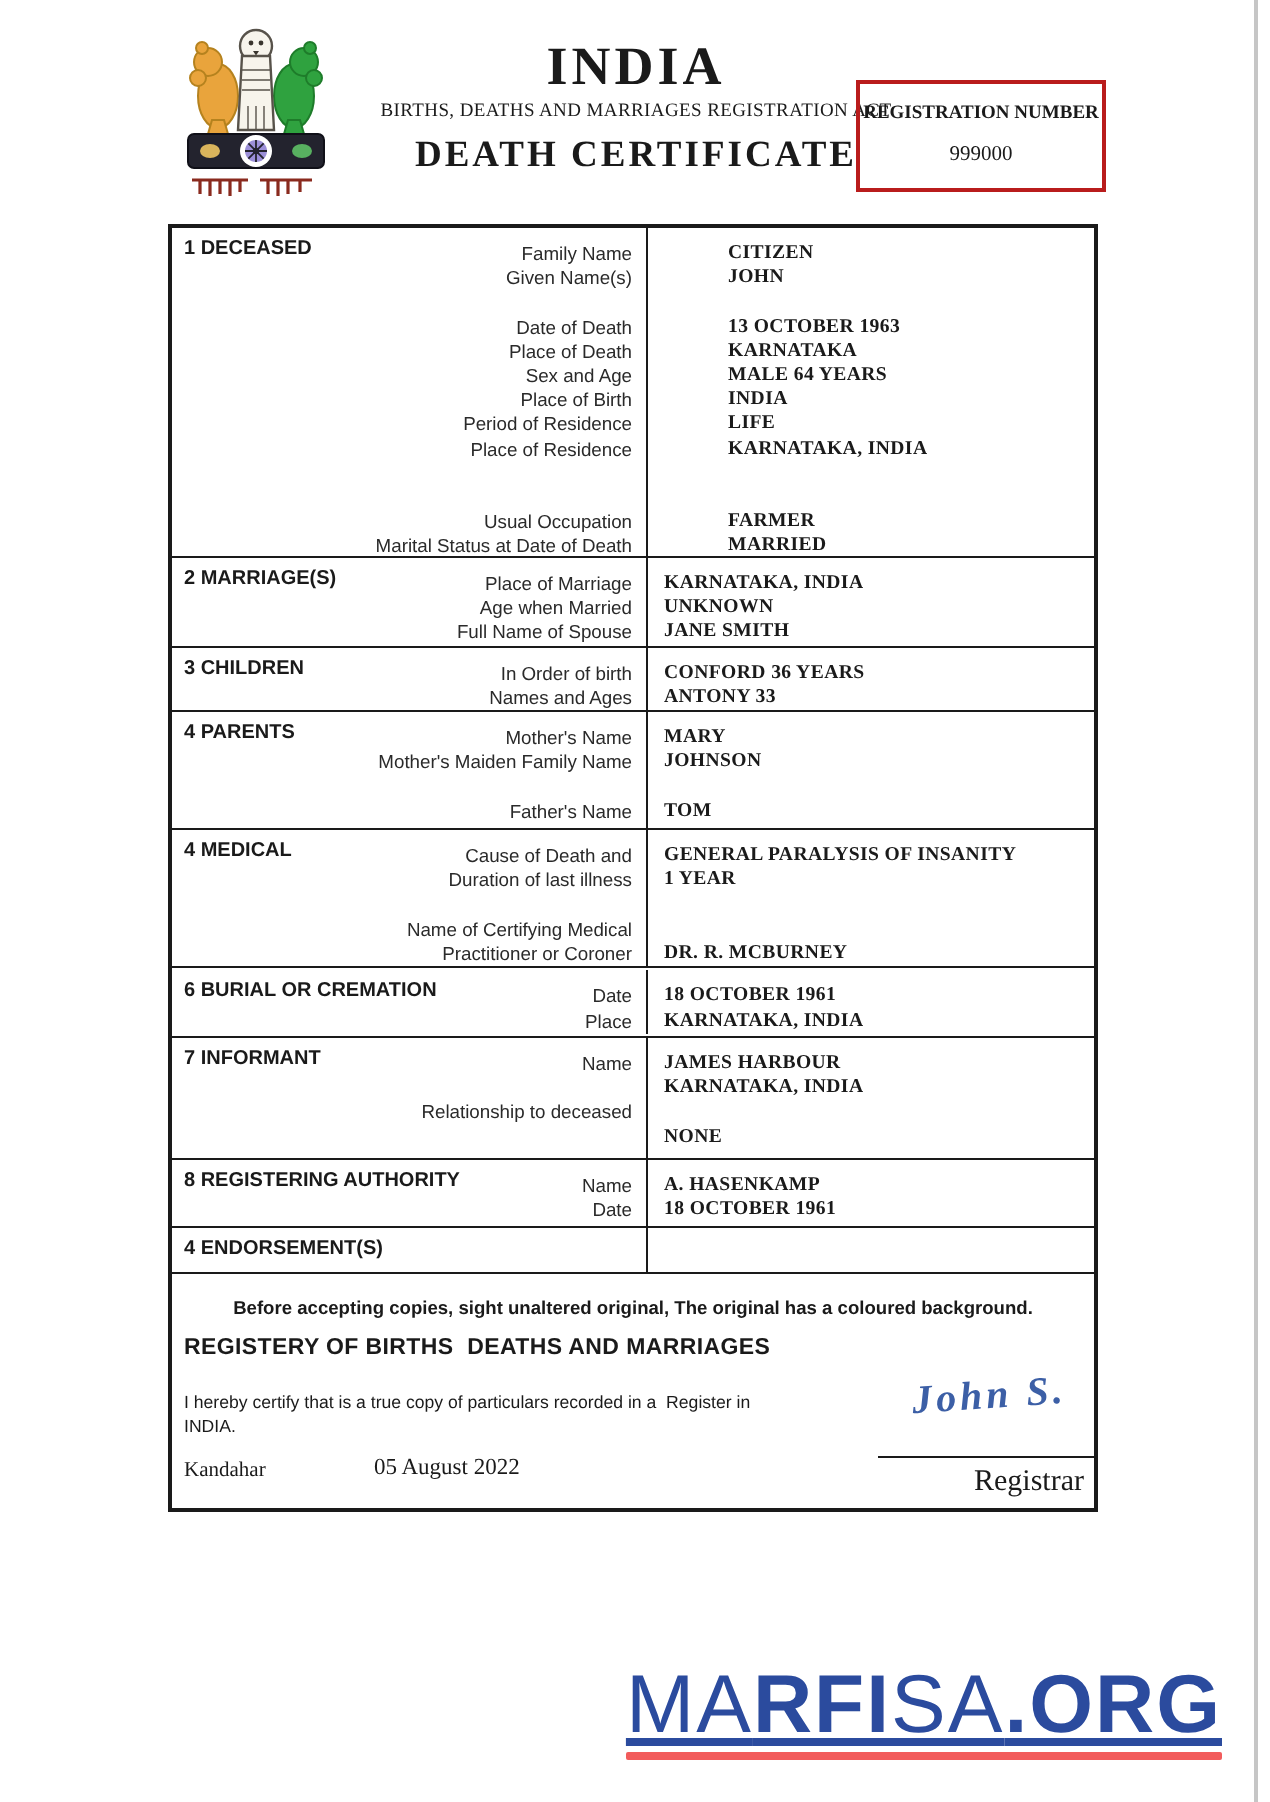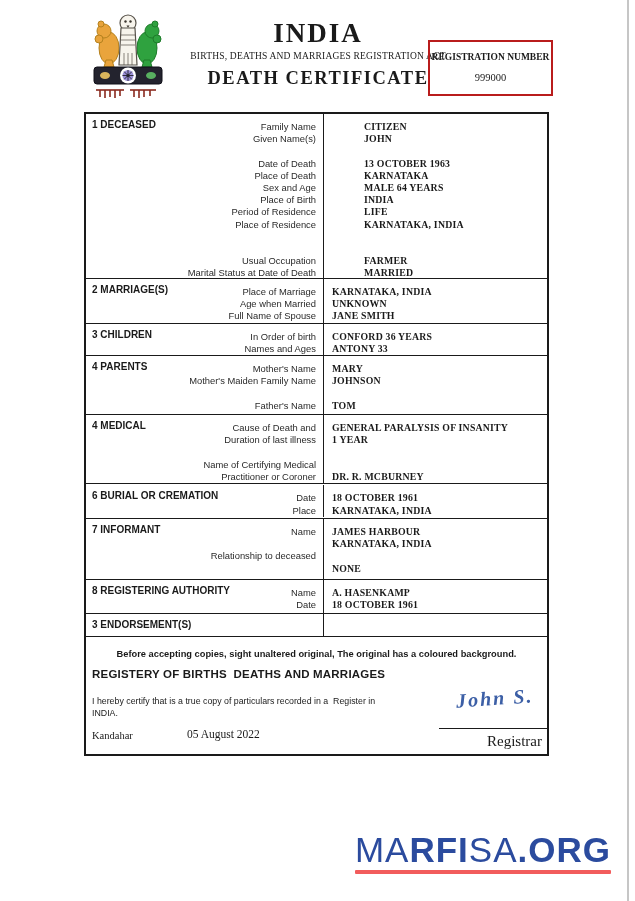--- a/index.html
+++ b/index.html
@@ -31,21 +31,21 @@
   .notice{position:absolute;top:12px;left:0;width:100%;text-align:center;font-weight:bold;font-size:9.3px;}
   .registry-heading{position:absolute;top:31px;left:6px;font-weight:bold;font-size:11.5px;white-space:pre;letter-spacing:.2px;}
   .certify{position:absolute;top:59px;left:6px;width:360px;font-size:8.8px;line-height:11.5px;white-space:pre-wrap;}
   .signature{position:absolute;right:14px;top:50px;font-family:"Liberation Serif",serif;font-style:italic;font-weight:bold;font-size:20px;transform:rotate(-4deg);letter-spacing:2px;}
   .sig-line{position:absolute;right:0;top:91px;width:108px;border-top:1.5px solid #1a1a1a;}
   .registrar{position:absolute;right:5px;top:96px;font-family:"Liberation Serif",serif;font-size:15px;}
   .place{position:absolute;left:6px;top:93px;font-family:"Liberation Serif",serif;font-size:10.5px;}
   .issue-date{position:absolute;left:101px;top:91px;font-family:"Liberation Serif",serif;font-size:11.5px;}
   
   .brand{position:absolute;top:832px;right:24px;text-align:center;}
-  .brand-text{font-size:35px;line-height:1;letter-spacing:1px;white-space:nowrap;}
+  .brand-text{font-size:41px;line-height:1;letter-spacing:1px;white-space:nowrap;text-decoration:underline;}
   .brand-text .light{font-weight:400;}
   .brand-text .bold{font-weight:700;}
   .brand-underline{height:4px;margin-top:3px;border-radius:1px;}
   .page-edge{position:absolute;left:627px;top:0;width:2px;height:901px;background:#c6c6c6;}
 </style>
 </head>
 <body>
 
 <svg class="emblem" width="72" height="92" viewBox="0 0 72 92" aria-label="सत्यमेव जयते">
 
@@ -237,21 +237,21 @@
             <div class="line label-line">Name</div>
             <div class="line label-line">Date</div>
           </div>
         </div>
         <div class="cell-right">
           <div class="line value-line">A. HASENKAMP</div>
           <div class="line value-line">18 OCTOBER 1961</div>
         </div>
       </div><div class="section" style="height: 23px;">
         <div class="cell-left">
-          <div class="section-title">3 ENDORSEMENT(S)</div>
+          <div class="section-title">4 ENDORSEMENT(S)</div>
           <div class="labels"></div>
         </div>
         <div class="cell-right"></div>
       </div></div>
 
   <div class="box-footer">
     <div class="notice">Before accepting copies, sight unaltered original, The original has a coloured background.</div>
     <div class="registry-heading">REGISTERY OF BIRTHS  DEATHS AND MARRIAGES</div>
     <div class="certify">I hereby certify that is a true copy of particulars recorded in a  Register in
 INDIA.</div>

